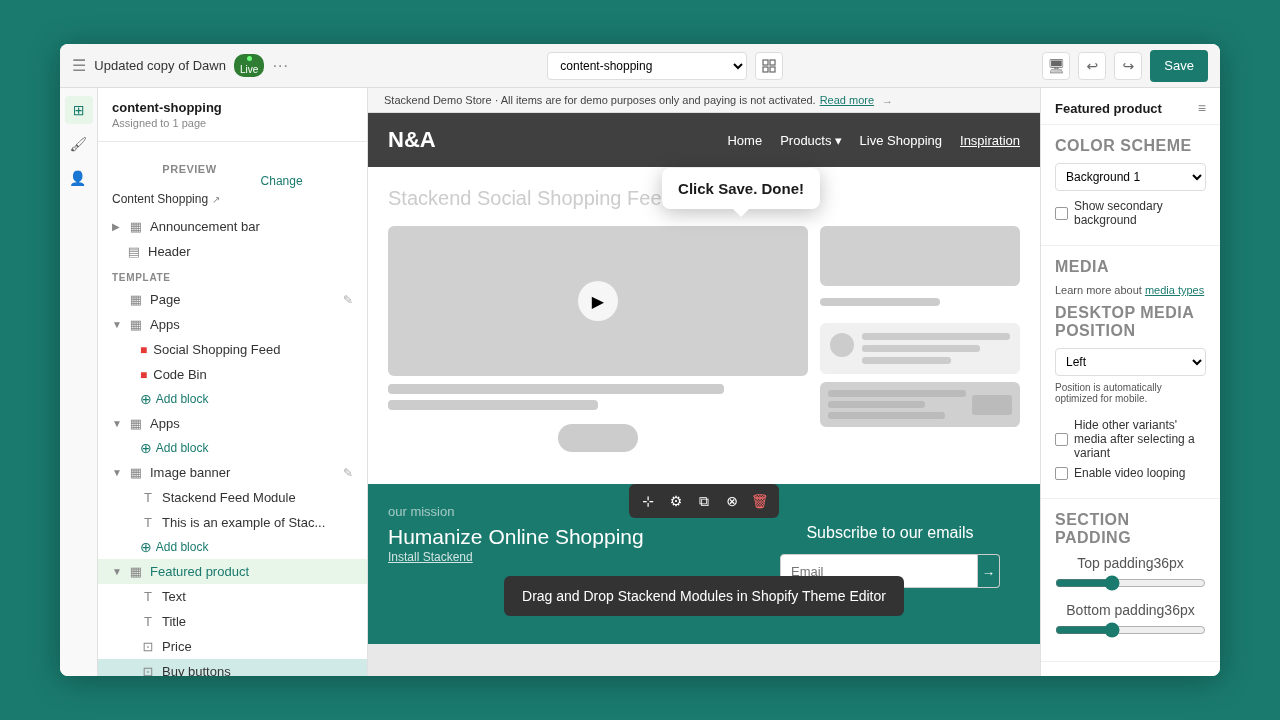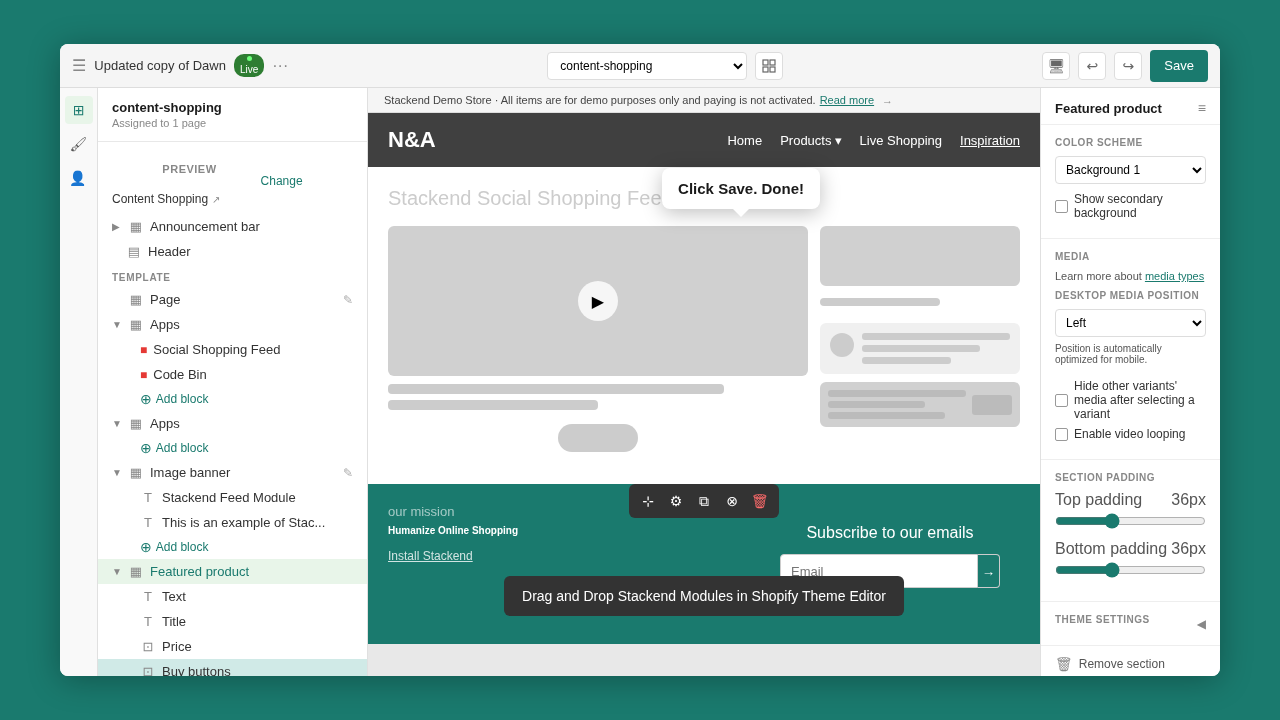--- a/index.html
+++ b/index.html
@@ -83,45 +83,45 @@
     .bottom-bar { background: #bbb; height: 7px; border-radius: 3px; }
     .bottom-rect { background: #bbb; height: 20px; border-radius: 3px; width: 40px; flex-shrink: 0; }
 
     
     .toolbar-float { position: absolute; left: 50%; transform: translateX(-50%); top: 8px; background: #333; border-radius: 6px; display: flex; gap: 2px; padding: 4px 6px; }
     .toolbar-btn { width: 26px; height: 26px; background: transparent; border: none; color: #fff; cursor: pointer; border-radius: 4px; display: flex; align-items: center; justify-content: center; font-size: 14px; }
     .toolbar-btn.danger { color: #ff6b6b; }
 
     .canvas-bottom { background: #1a7a6e; padding: 20px; min-height: 160px; }
     .mission-text { color: rgba(255,255,255,0.6); font-size: 13px; margin-bottom: 6px; }
-    .mission-title { color: #fff; font-size: 10px; font-weight: 700; margin-bottom: 12px; }
+    .mission-title { color: #fff; font-size: 21px; font-weight: 400; }
     .install-link { color: rgba(255,255,255,0.8); font-size: 12px; text-decoration: underline; cursor: pointer; }
     .subscribe-section { text-align: center; padding: 20px; }
     .subscribe-title { color: #fff; font-size: 16px; margin-bottom: 12px; }
     .email-row { display: flex; max-width: 220px; margin: 0 auto; }
     .email-input { flex: 1; height: 34px; border: 1px solid #ccc; padding: 0 10px; font-size: 13px; border-radius: 4px 0 0 4px; }
     .email-submit { width: 34px; height: 34px; background: #1a7a6e; border: 1px solid #ccc; border-left: none; color: #fff; cursor: pointer; border-radius: 0 4px 4px 0; }
 
     
     .right-panel { width: 180px; background: #fff; border-left: 1px solid #e0e0e0; display: flex; flex-direction: column; overflow-y: auto; flex-shrink: 0; }
     .rp-header { padding: 12px 14px 8px; border-bottom: 1px solid #eee; display: flex; align-items: center; justify-between; }
     .rp-title { font-size: 13px; font-weight: 600; color: #1a1a1a; flex: 1; }
     .rp-menu-icon { color: #888; font-size: 14px; cursor: pointer; }
 
     .rp-section { padding: 12px 14px; border-bottom: 1px solid #eee; }
-    .rp-label { font-size: 10px; color: #888; font-weight: 700; text-transform: uppercase; letter-spacing: 0.5px; margin-bottom: 8px; }
+    .rp-label { font-size: 16px; color: #888; font-weight: 700; text-transform: uppercase; letter-spacing: 0.5px; margin-bottom: 8px; }
     .rp-text { font-size: 11px; color: #555; margin-bottom: 8px; }
     .rp-link { color: #1a7a6e; text-decoration: underline; cursor: pointer; }
     .rp-select { width: 100%; height: 28px; border: 1px solid #ddd; border-radius: 4px; font-size: 12px; padding: 0 6px; background: #fff; }
     .rp-checkbox-row { display: flex; align-items: center; gap: 6px; margin-bottom: 6px; }
     .rp-checkbox { width: 13px; height: 13px; border: 1px solid #999; border-radius: 2px; flex-shrink: 0; cursor: pointer; }
     .rp-checkbox-label { font-size: 12px; color: #333; }
 
     .rp-slider-row { margin-bottom: 8px; }
-    .rp-slider-label { display: flex; justify-content: space-between; font-size: 16px; color: #555; margin-bottom: 4px; }
+    .rp-slider-label { display: flex; justify-content: center; font-size: 14px; color: #555; margin-bottom: 4px; }
     .rp-slider { width: 100%; accent-color: #1a7a6e; }
 
     .rp-remove { display: flex; align-items: center; gap: 6px; padding: 10px 14px; cursor: pointer; color: #555; font-size: 12px; }
     .trash-icon { font-size: 14px; color: #888; }
 
     
     .tooltip-bubble { position: absolute; background: #fff; border-radius: 8px; box-shadow: 0 4px 20px rgba(0,0,0,0.25); padding: 12px 16px; font-size: 15px; font-weight: 600; color: #1a1a1a; white-space: nowrap; }
     .tooltip-bubble::after { content: ''; position: absolute; bottom: -8px; left: 50%; transform: translateX(-50%); border: 8px solid transparent; border-bottom: none; border-top-color: #fff; }
 
     

